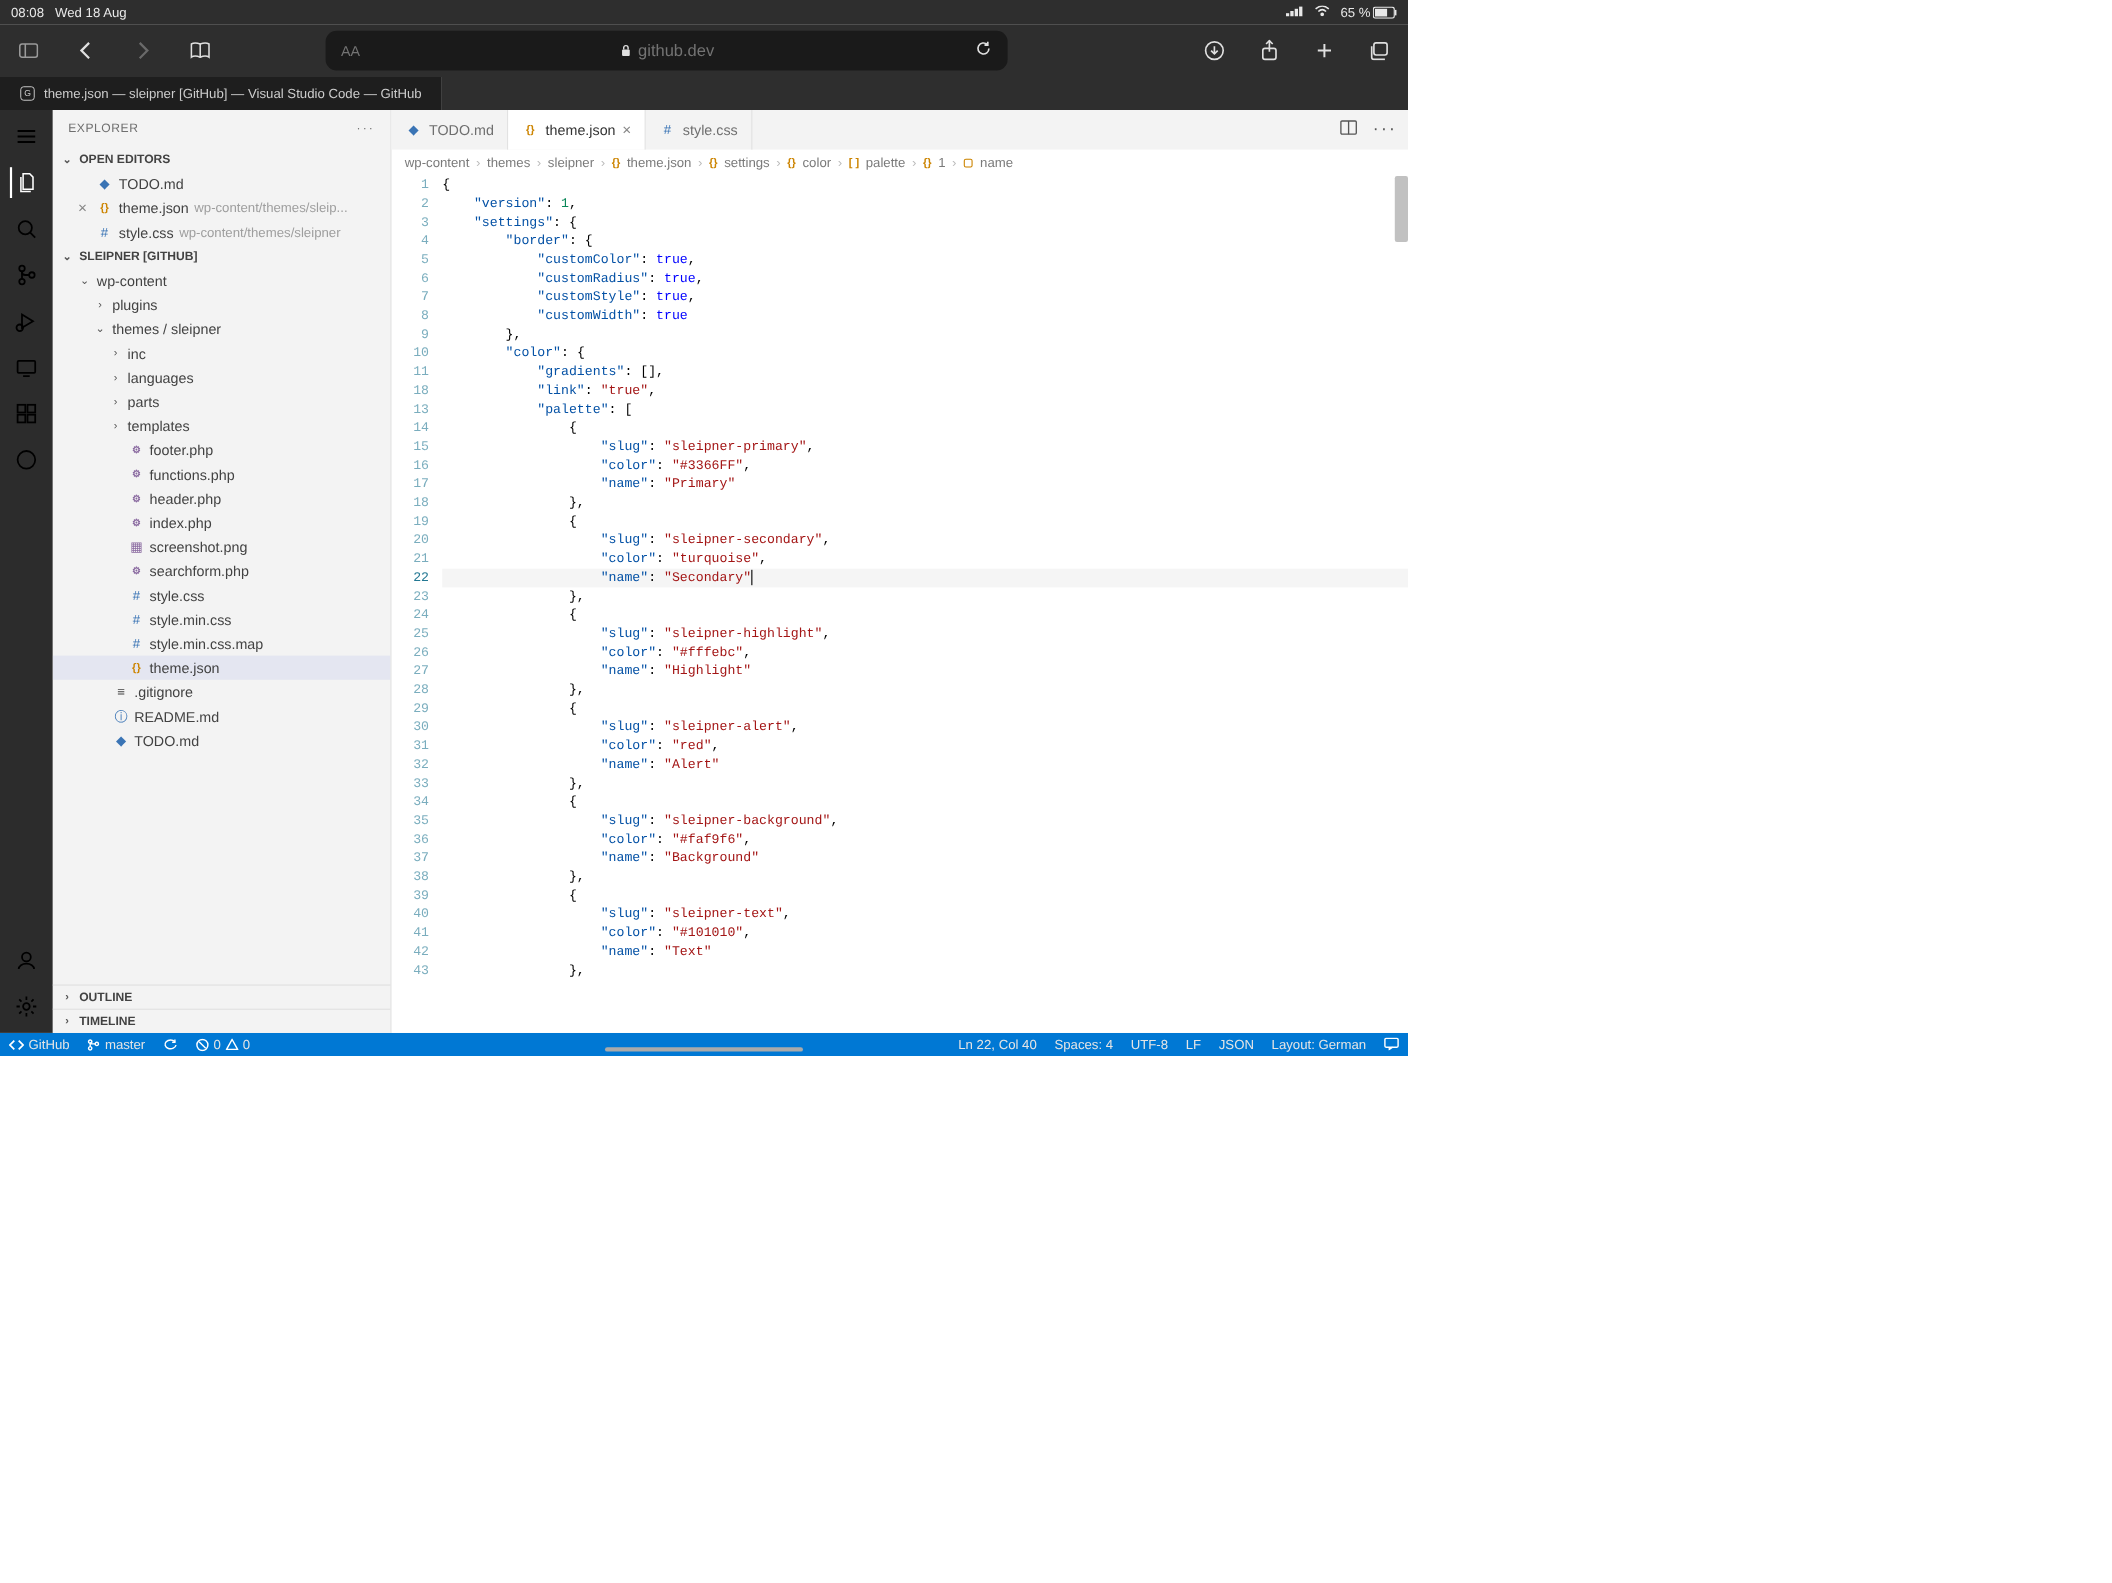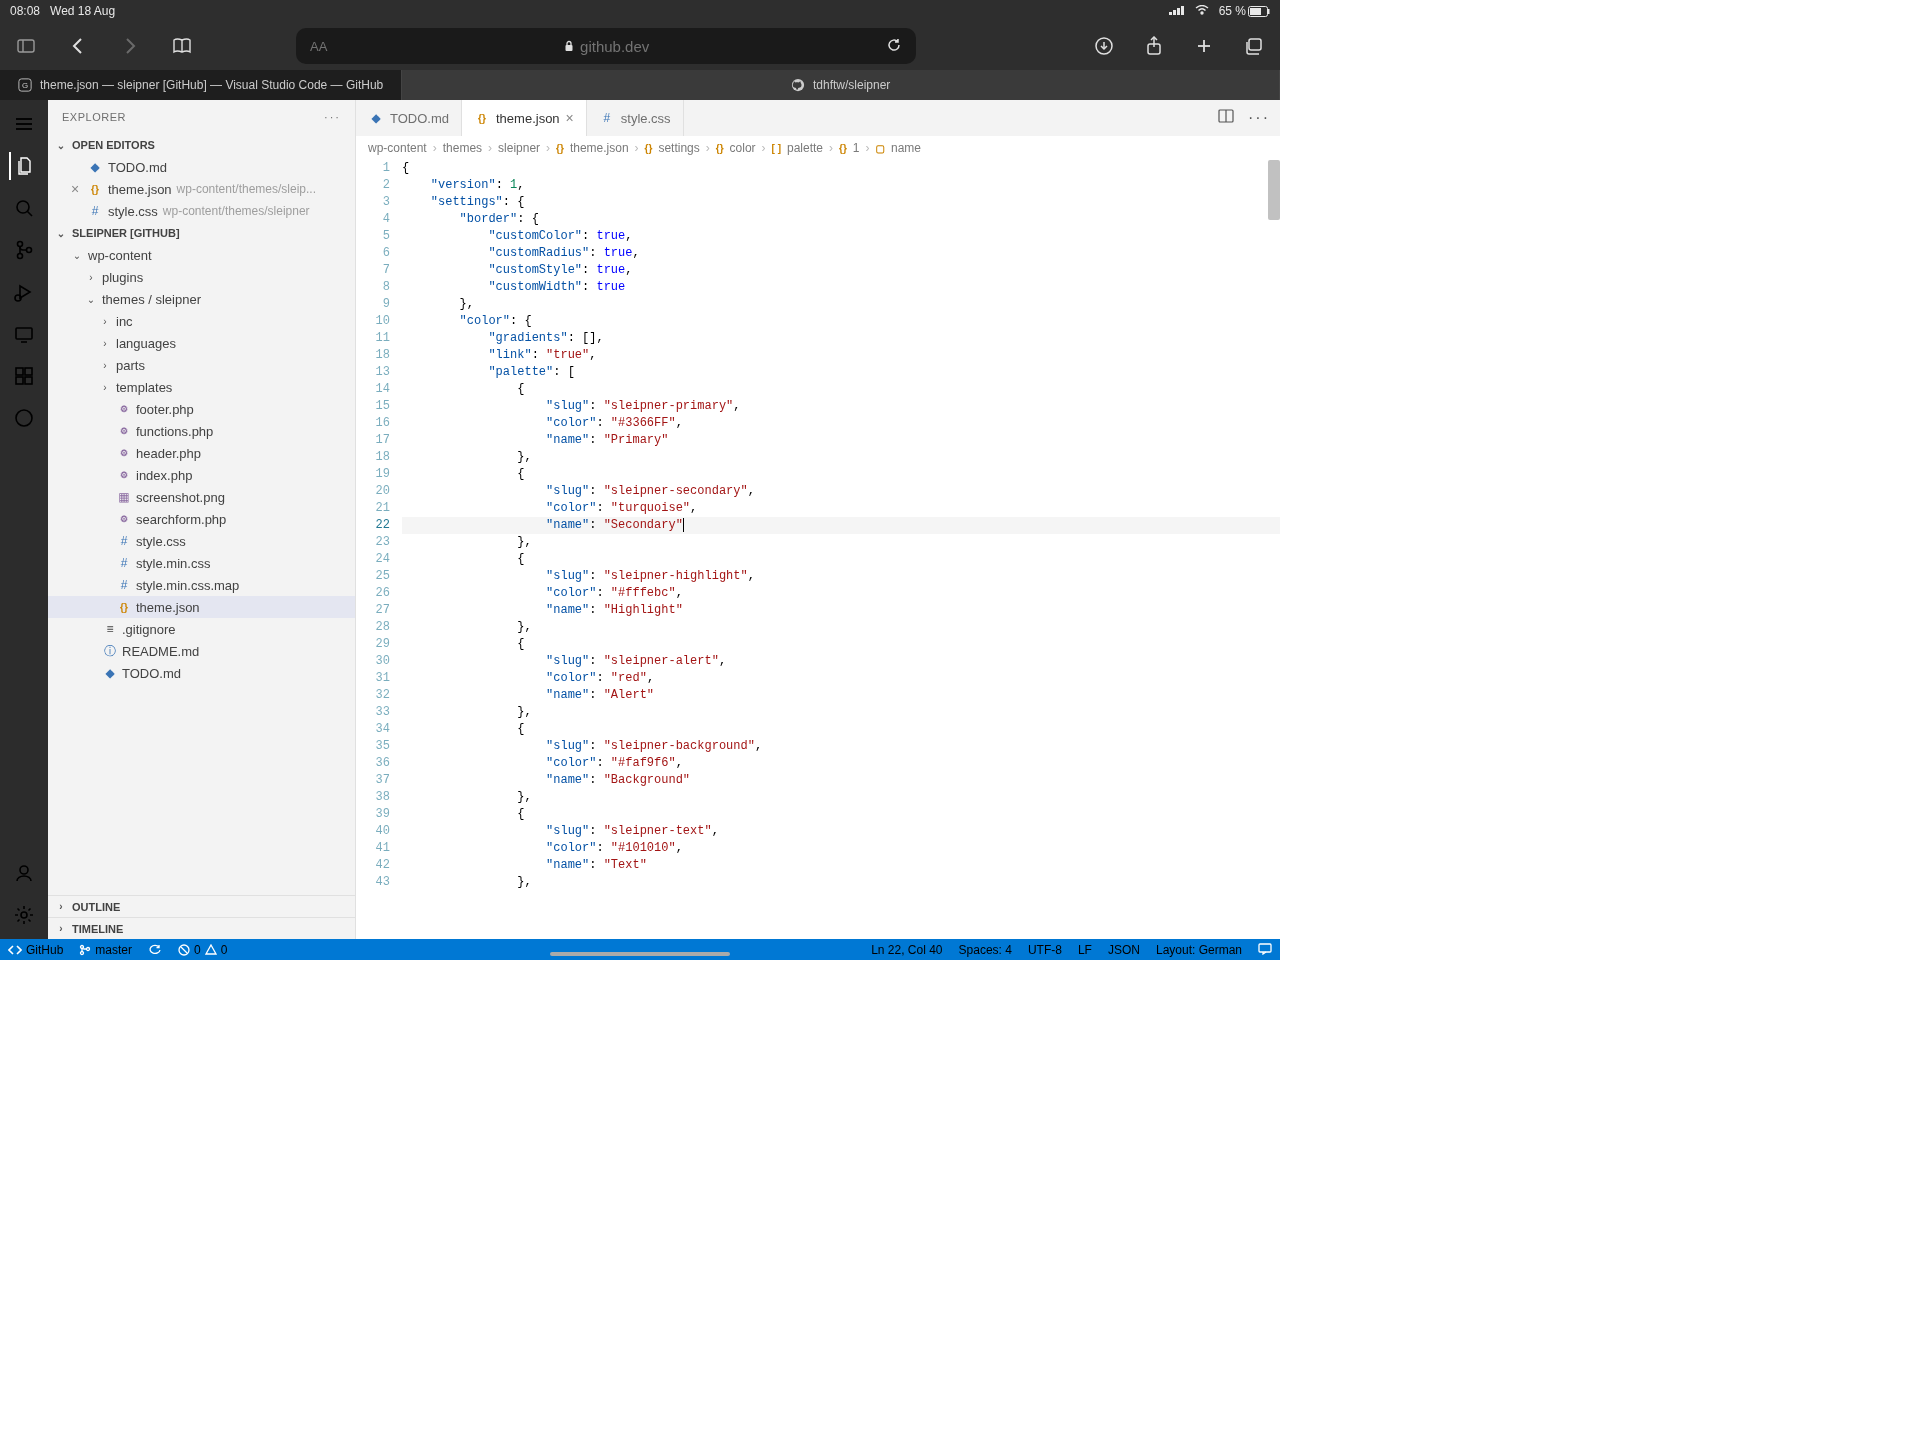--- a/index.html
+++ b/index.html
@@ -73,21 +73,21 @@
 .hl-line { background: #f5f5f5; width: 100%; }
 .tk-key { color: #0451a5; }
 .tk-str { color: #a31515; }
 .tk-bool { color: #0000ff; }
 .tk-num { color: #098658; }
 .tk-punc { color: #000; }
 .cursor { display: inline-block; width: 1px; height: 14px; background: #000; vertical-align: text-top; animation: blink 1s step-start infinite; }
 @keyframes blink { 50% { opacity: 0; } }
 .minimap-scroll { position: absolute; top: 0; right: 0; width: 12px; height: 60px; background: #c1c1c1; border-radius: 2px; }
 
-.status-line { height: 22px; background: #0078d4; color: #000000; display: flex; align-items: center; font-size: 12px; }
+.status-line { height: 22px; background: #0078d4; color: #e5e5e5; display: flex; align-items: center; font-size: 12px; }
 .sl-item { padding: 0 8px; display: inline-flex; align-items: center; gap: 4px; height: 100%; cursor: pointer; }
 .sl-right { margin-left: auto; display: flex; }
 
 
 .ipad-bottombar { height: 40px; background: #2e2e2e; display: flex; align-items: center; padding: 0 20px; gap: 30px; }
 .ipad-right { margin-left: auto; display: flex; gap: 24px; }
 .home-indicator { position: absolute; bottom: 4px; left: 50%; transform: translateX(-50%); width: 180px; height: 4px; background: #aaa; border-radius: 3px; }
 .relwrap { position: relative; }
 </style>
 </head>
@@ -196,27 +196,20 @@
   </div>
 </div>
 
 <div class="browser-tabs">
   <div class="btab active">
     <svg class="ghicon" viewBox="0 0 16 16">
         <rect x="1" y="1" width="14" height="14" rx="3" stroke="#ccc" fill="none"></rect>
         <text x="8" y="11" text-anchor="middle" font-size="9" fill="#ccc">G</text>
       </svg>
     <span>theme.json — sleipner [GitHub] — Visual Studio Code — GitHub</span>
-  </div>
-  <div class="btab inactive">
-    <svg class="ghicon" viewBox="0 0 16 16">
-        <circle cx="8" cy="8" r="7" fill="#ccc"></circle>
-        <path d="M6 13 c0-1 0-2 -1-2 c-2 0 -3-1 -3-3 c0-1 0.5-2 1-2.5 c0-1 0-1.5 0-1.5 s1 0 2 1 c1-0.3 3-0.3 4 0 c1-1 2-1 2-1 s0 0.5 0 1.5 c0.5 0.5 1 1.5 1 2.5 c0 2 -1 3 -3 3 c-1 0 -1 1 -1 2" fill="#3a3a3a"></path>
-      </svg>
-    <span>tdhftw/sleipner</span>
   </div>
 </div>
 
 <div class="vscode">
 
   <div class="activity-bar">
     <span class="act-icon">
       <svg width="20" height="16" viewBox="0 0 20 16" stroke="currentColor" stroke-width="1.8">
           <line x1="2" y1="3" x2="18" y2="3"></line>
           <line x1="2" y1="8" x2="18" y2="8"></line>

